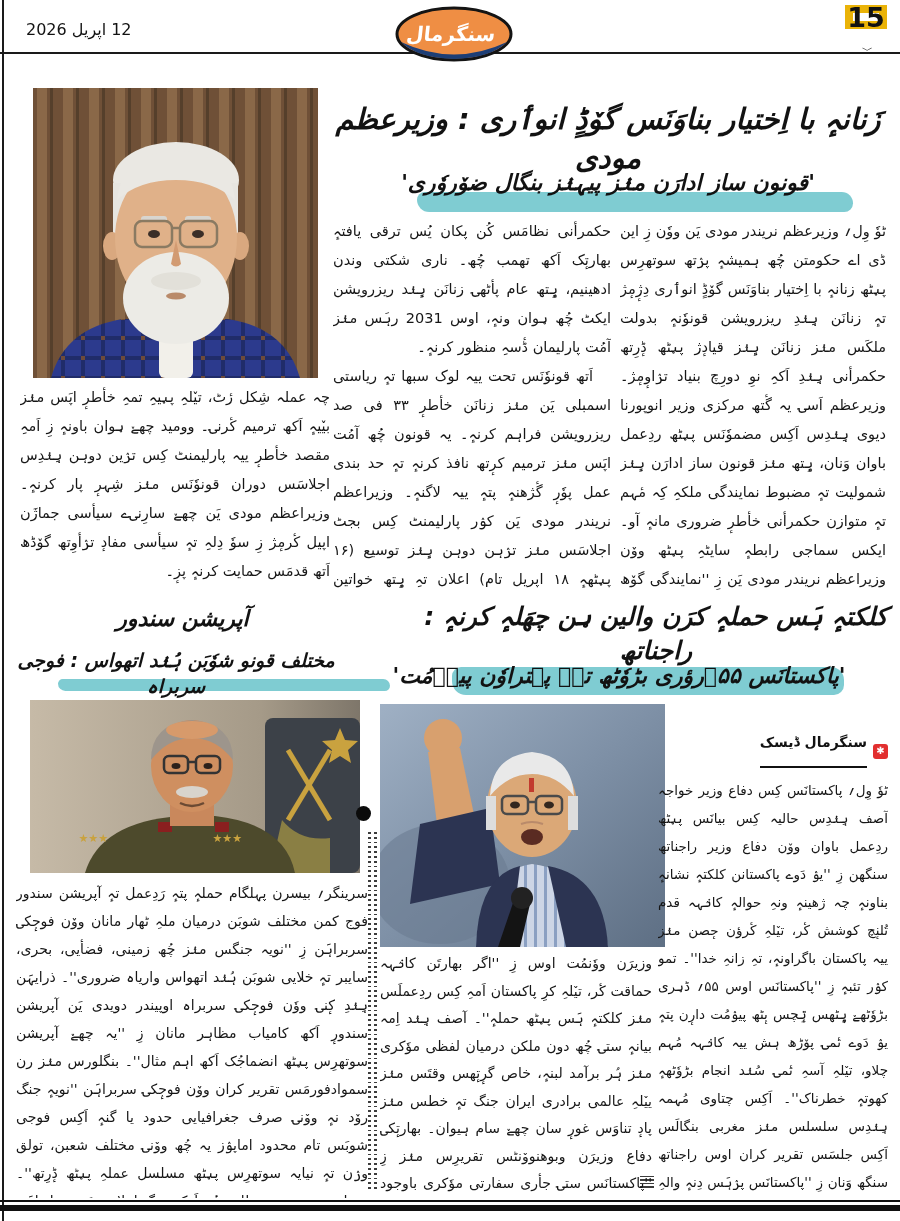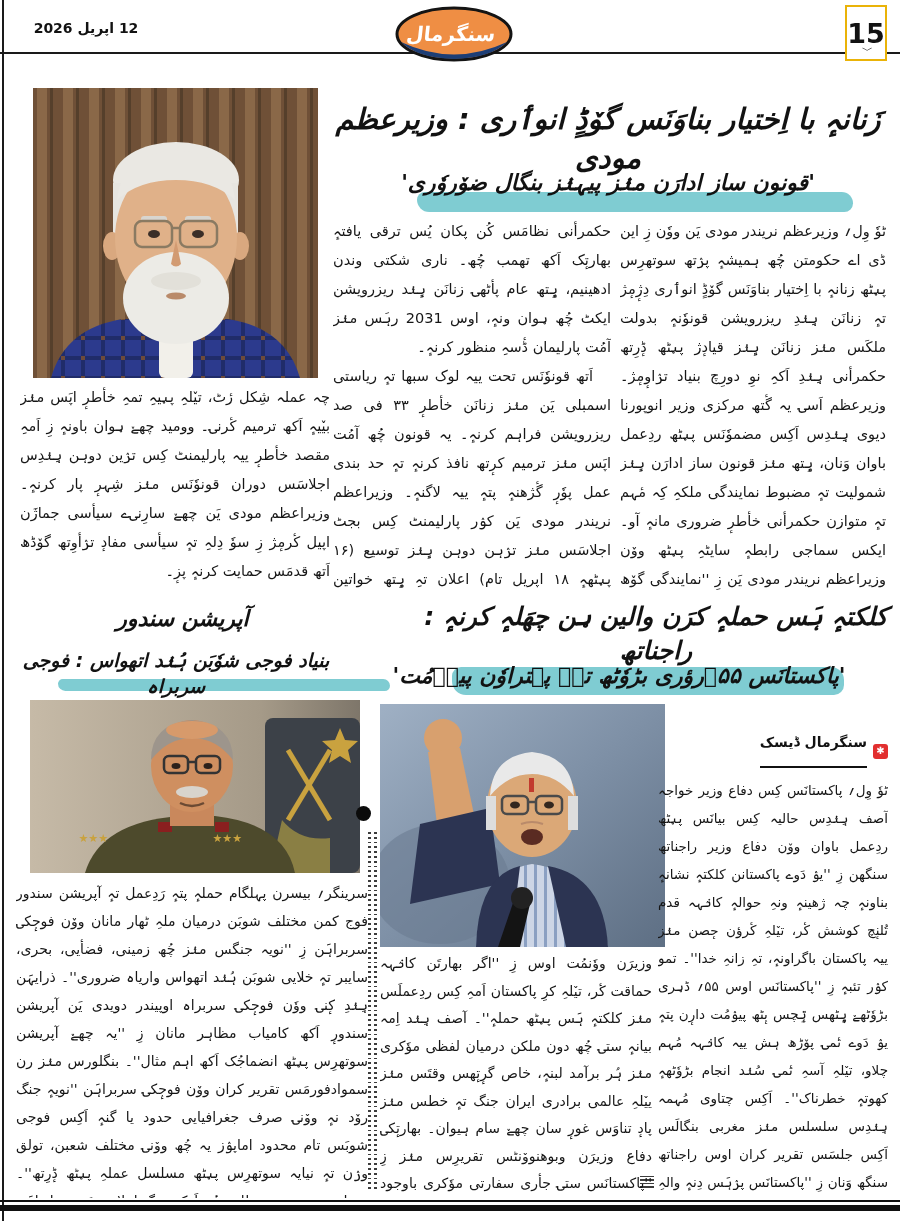--- a/index.html
+++ b/index.html
@@ -2,22 +2,22 @@
 <html lang="ur" dir="rtl"><head>
 <meta charset="utf-8">
 <style>
   html,body{margin:0;padding:0;background:#e8e8e8;}
   .page{position:relative;width:900px;height:1221px;background:#ffffff;overflow:hidden;
         font-family:"DejaVu Sans",sans-serif;color:#121212;direction:rtl;}
   .abs{position:absolute;}
   
   .left-border{left:2px;top:0;width:2px;height:1221px;background:#1a1a1a;}
   .header-rule{left:0;top:52px;width:900px;height:2px;background:#1a1a1a;}
-  .date{left:26px;top:20px;width:120px;font-size:14px;font-weight:bold;text-align:center;direction:rtl;letter-spacing:0;}
-  .pagebox{right:13px;top:5px;width:42px;height:56px;border:2px solid #eab308;box-sizing:border-box;
+  .date{left:26px;top:20px;width:120px;font-size:16px;font-weight:normal;text-align:left;direction:rtl;letter-spacing:0;}
+  .pagebox{right:13px;top:5px;width:42px;height:24px;border:8px solid #eab308;box-sizing:border-box;
            display:flex;align-items:center;justify-content:center;font-size:27px;font-weight:bold;background:#fff;}
   .pagebox-arrow{right:27px;top:43px;font-size:11px;color:#111;}
   
   .h-main{font-weight:bold;text-align:center;line-height:1.35;font-style:italic;}
   .hl-bar{background:#7fccd2;border-radius:9px 13px 10px 14px;}
   
   .col{font-size:14.5px;line-height:29px;text-align:justify;text-align-last:right;overflow:hidden;color:#161616;}
   .col p{margin:0;}
   .col p + p{text-indent:18px;}
   .byline{display:flex;align-items:center;gap:6px;justify-content:flex-start;direction:rtl;}
@@ -107,21 +107,21 @@
   <div class="abs col" style="left:333px;top:217px;width:278px;height:377px;">
     <p>حکمرأنی نظامَس کُن پکان یُس ترقی یافتہٕ بھارتٕک اَکھ تھمب چُھ۔ ناری شکتی وندن ادھینیم، یٟتھ عام پأٹھۍ زنانَن ہٕنٛد ریزرویشن ایکٹ چُھ ؠوان ونہٕ، اوس 2031 رہَس منٛز آمُت پارلیمان ڈٔسہِ منظور کرنہٕ۔</p>
     <p>اَتھ قونوٗنَس تحت ییہ لوک سبھا تہٕ ریاستی اسمبلی یَن منٛز زنانَن خأطرٕ ۳۳ فی صد ریزرویشن فراہم کرنہٕ۔ یہ قونون چُھ آمُت اپَس منٛز ترمیم کرٕتھ نافذ کرنہٕ تہٕ حد بندی عمل پوٗرٕ گٔژھنہٕ پتہٕ ییہ لاگنہٕ۔ وزیراعظم نریندر مودی یَن کوٛر پارلیمنٹ کِس بجٹ اجلاسَس منٛز ترٛہن دوہن ہٕنٛز توسیع (۱۶ پؠٹھہٕ ۱۸ اپریل تام) اعلان تہِ یٟتھ خواتین ریزرویشن ایکٹس منٛز ضروری ترمیم ییہ کرنہٕ تہٕ اَمٕیُک نفاذ ۲۰۲۹ رہَس تام ییہ ممکن بناونہٕ۔ حاکمن ہِنٛدِ ونہٕ مطابق اگر حد بندی ہٕنٛزِ عملہِ بڑوٗٹھہٕ یہ قونون نافذ کرنہٕ</p>
   </div>
   <div class="abs col" style="left:20px;top:383px;width:310px;height:209px;">
     <p>چہ عملہ شِکل رٔٹ، تیٚلہِ پؠیہِ تمہِ خأطرٕ اپَس منٛز بیٚیہٕ اَکھ ترمیم کٔرنۍ۔ وومید چھےٚ ؠوان باونہٕ زِ اَمہِ مقصد خأطرٕ ییہ پارلیمنٹ کِس ترٛین دوہن ہِنٛدِس اجلاسَس دوران قونوٗنَس منٛز شِہرٕ پار کرنہٕ۔ وزیراعظم مودی یَن چھےٚ سارِنۍے سیأسی جماژَن اپیل کٔرمٕژ زِ سوٗ دِلہِ تہٕ سیأسی مفادٕ ترٛأوِتھ گوٚڈھ اَتھ قدمَس حمایت کرنہٕ پزٕ۔</p>
   </div>
 
   <div class="abs h-main" style="left:20px;top:604px;width:325px;font-size:22px;">آپریشن سندور</div>
   <div class="abs hl-bar" style="left:58px;top:679px;width:332px;height:12px;"></div>
-  <div class="abs h-main" style="left:0px;top:648px;width:352px;font-size:19px;z-index:2;">بنیاد فوجی شوٗبَن ہُنٛد اتھواس : فوجی سربراہ</div>
+  <div class="abs h-main" style="left:0px;top:648px;width:352px;font-size:19px;z-index:2;">مختلف قونو شوٗبَن ہُنٛد اتھواس : فوجی سربراہ</div>
 
   <div class="abs photo" style="left:30px;top:700px;width:330px;height:173px;">
     <svg width="330" height="173" viewBox="0 0 330 173">
       <defs>
         <linearGradient id="ofbg" x1="0" y1="0" x2="1" y2="0">
           <stop offset="0" stop-color="#c6baa7"></stop>
             <stop offset="0.7" stop-color="#a59a88"></stop>
             <stop offset="1" stop-color="#7e766a"></stop>
         </linearGradient>
       </defs>

